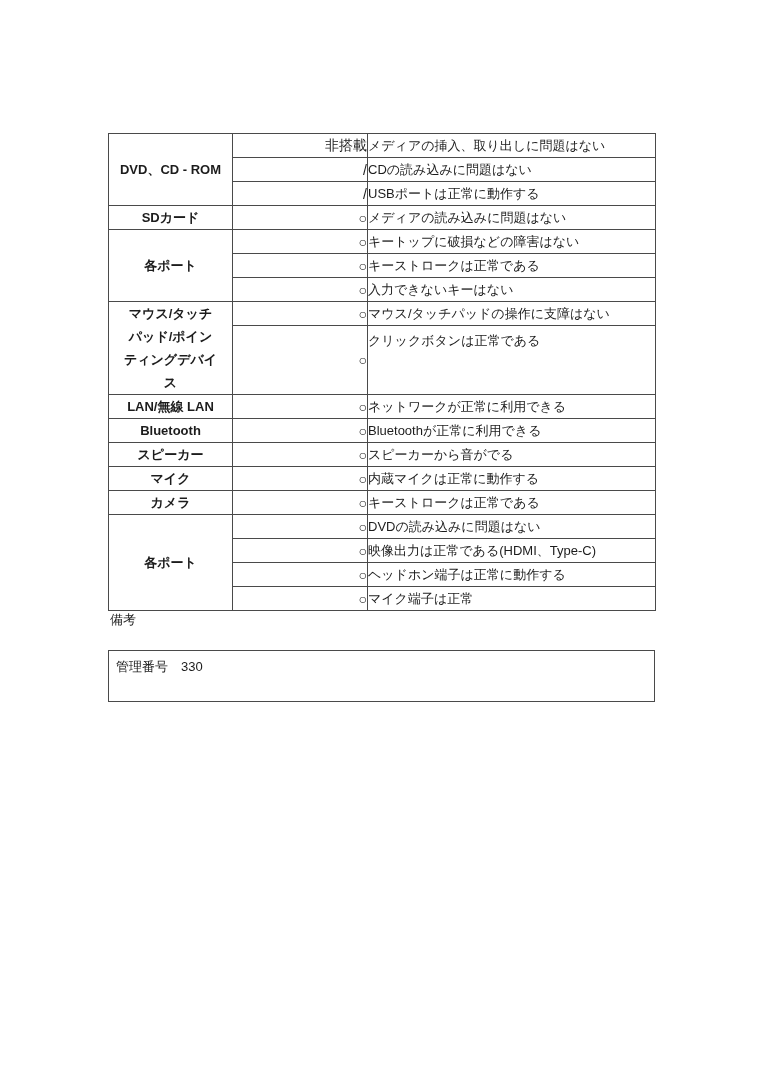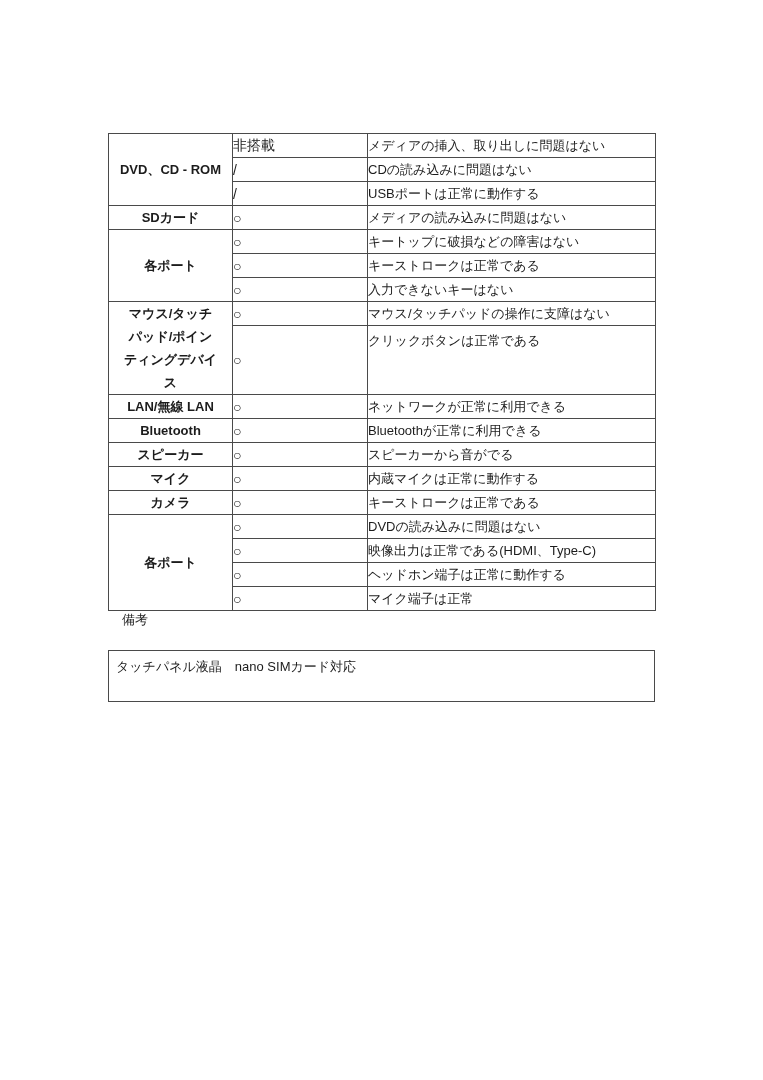--- a/index.html
+++ b/index.html
@@ -13,28 +13,28 @@
     border-collapse:collapse; table-layout:fixed; font-size:13px;
   }
   table.check td { border:1px solid #4a4a4a; padding:0; overflow:hidden; }
   table.check tr { height:24px; }
   table.check tr.tall { height:69px; }
   td.c1 {
     text-align:center; vertical-align:middle;
     padding:0 10px; box-sizing:border-box;
     line-height:23px; white-space:pre-line;font-weight:bold;
   }
-  td.c2 { text-align:left; vertical-align:middle; font-size:14px; }
+  td.c2 { text-align:right; vertical-align:middle; font-size:14px; }
   td.c3 {
     text-align:left; vertical-align:middle;
     padding:0 8px; box-sizing:border-box; line-height:17px;margin-left:32px;
   }
   tr.tall td.c3 { vertical-align:top; padding-top:6px; }
   .notes-label {
-    position:absolute; left:110px; top:611px; font-size:13px; color:#1c1c1c;margin-left:12px;
+    position:absolute; left:110px; top:611px; font-size:13px; color:#1c1c1c;
   }
   .remarks-box {
     position:absolute; left:108px; top:650px; width:547px; height:52px;
     border:1px solid #4a4a4a; box-sizing:border-box;
     padding:5px 7px; font-size:13px; line-height:21px;
   }
   .remarks-box div { white-space:pre; }
 </style>
 </head>
 <body>
@@ -142,16 +142,16 @@
       <tr>
         <td class="c2">○</td>
         <td class="c3">マイク端子は正常</td>
       </tr>
     </tbody>
   </table>
 
   <div class="notes-label">備考</div>
 
   <div class="remarks-box">
-    <div>タッチパネル液晶　nano SIMカード対応</div>
+    <div>管理番号　330</div>
   </div>
 
 </div>
 
 </body></html>

